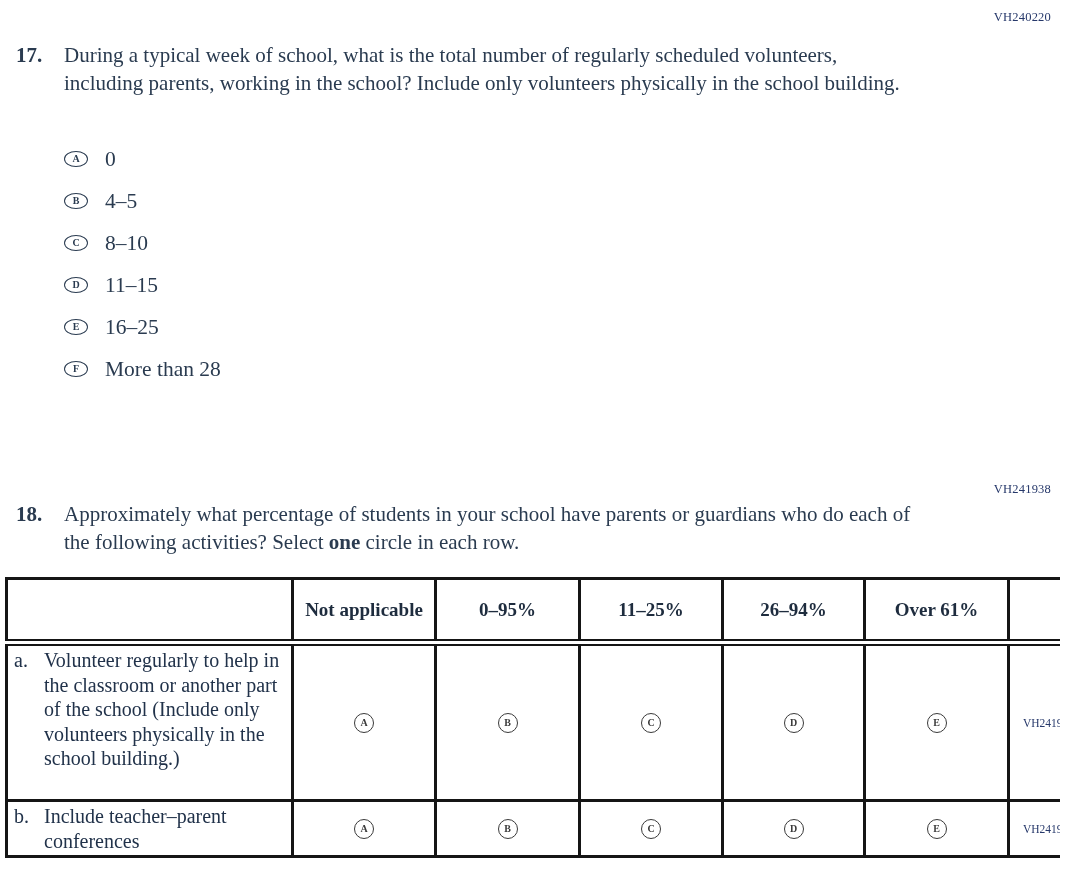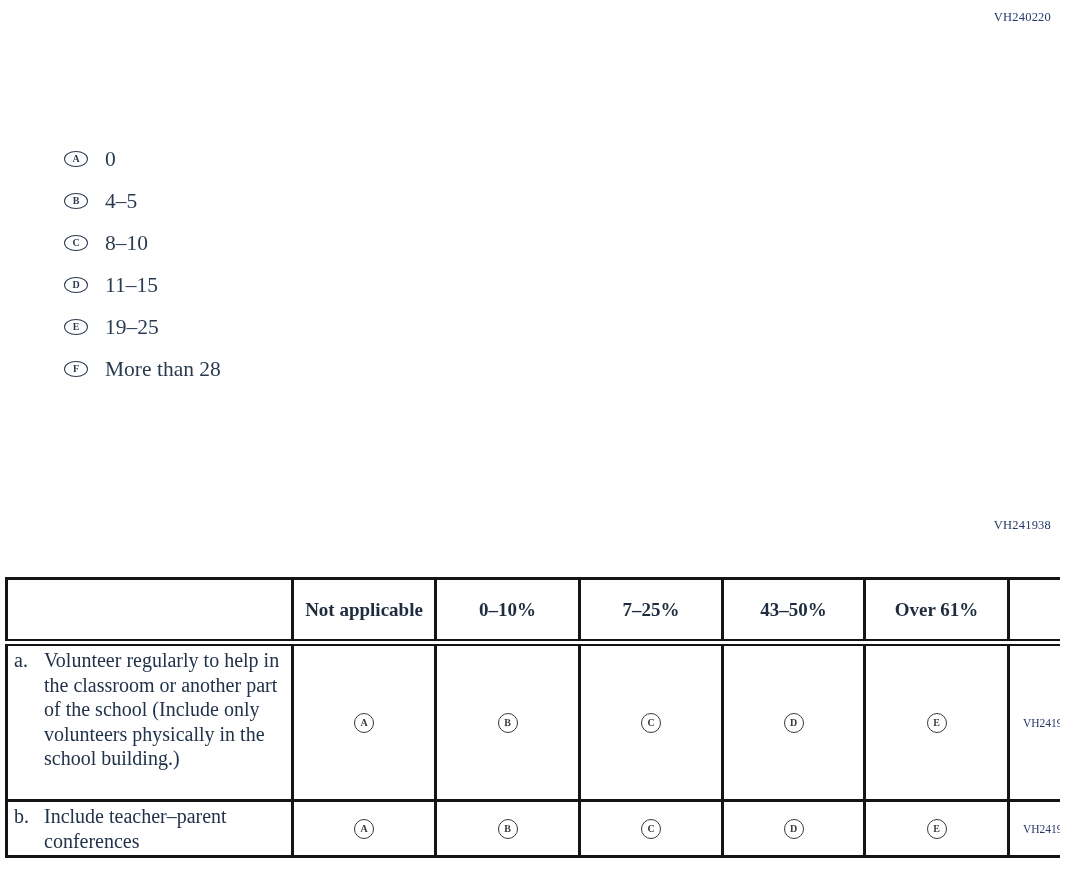--- a/index.html
+++ b/index.html
@@ -13,21 +13,21 @@
     color: #2a3b50;
     overflow: hidden;
   }
   .form-code {
     position: absolute;
     font-size: 12.5px;
     color: #26386a;
     letter-spacing: 0.2px;
   }
   #code-top { top: 10px; right: 9px; }
-  #code-q18 { top: 482px; right: 9px; margin-top: 36px; }
+  #code-q18 { top: 482px; right: 9px; }
 
   .question {
     position: absolute;
     left: 16px;
     display: grid;
     grid-template-columns: 48px 1fr;
     column-gap: 0;
   }
   #q17 { top: 41px; width: 900px; }
   #q18 { top: 500px; width: 920px; }
@@ -143,20 +143,24 @@
   tr.row-a { height: 158px; }
   tr.row-b { height: 54px; }
 </style>
 </head>
 <body>
 
 <div class="page">
 
   <span class="form-code" id="code-top">VH240220</span>
 
+  <div class="question" id="q17">
+    <div class="qnum">17.</div>
+    <div class="qtext">During a typical week of school, what is the total number of regularly scheduled volunteers, including parents, working in the school? Include only volunteers physically in the school building.</div>
+  </div>
 
   <ul class="options">
     <li class="option-row">
       <span class="oval">
           <span class="ltr">A</span>
         </span>
       <span class="option-label">0</span>
     </li>
     <li class="option-row">
       <span class="oval">
@@ -173,50 +177,54 @@
     <li class="option-row">
       <span class="oval">
           <span class="ltr">D</span>
         </span>
       <span class="option-label">11–15</span>
     </li>
     <li class="option-row">
       <span class="oval">
           <span class="ltr">E</span>
         </span>
-      <span class="option-label">19–25</span>
+      <span class="option-label">16–25</span>
     </li>
     <li class="option-row">
       <span class="oval">
           <span class="ltr">F</span>
         </span>
       <span class="option-label">More than 28</span>
     </li>
   </ul>
 
   <span class="form-code" id="code-q18">VH241938</span>
 
+  <div class="question" id="q18">
+    <div class="qnum">18.</div>
+    <div class="qtext"><span>Approximately what percentage of students in your school have parents or guardians who do each of the following activities? Select </span><span class="bold-inline">one</span><span> circle in each row.</span></div>
+  </div>
 
   <table class="matrix">
     <colgroup>
       <col style="width:286px">
       <col style="width:143px">
       <col style="width:144px">
       <col style="width:143px">
       <col style="width:142px">
       <col style="width:144px">
       <col style="width:80px">
     </colgroup>
     <thead>
       <tr>
         <th></th>
         <th>Not applicable</th>
-        <th>0–10%</th>
-        <th>7–25%</th>
-        <th>43–50%</th>
+        <th>0–95%</th>
+        <th>11–25%</th>
+        <th>26–94%</th>
         <th>Over 61%</th>
         <th></th>
       </tr>
     </thead>
     <tbody>
       <tr class="row-a">
         <td class="stub-cell">
           <div class="row-label">
             <span class="row-id">a.</span>
             <span class="row-text">Volunteer regularly to help in the classroom or another part of the school (Include only volunteers physically in the school building.)</span>

